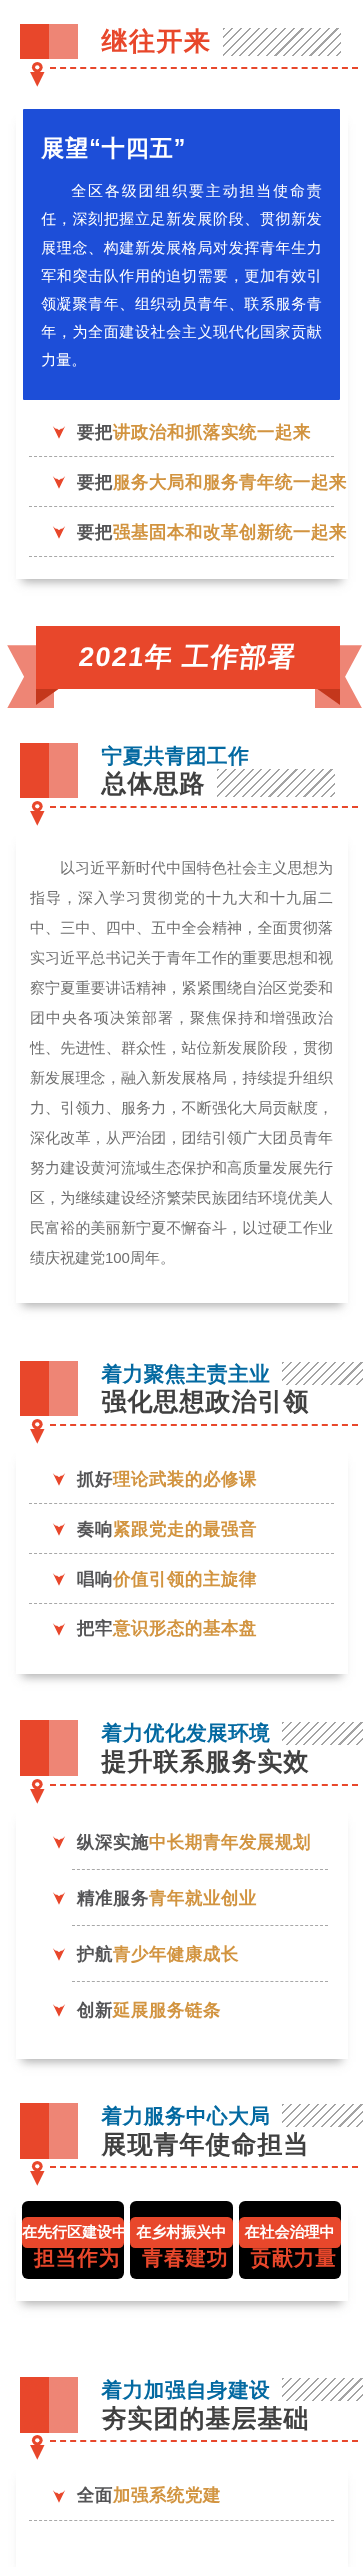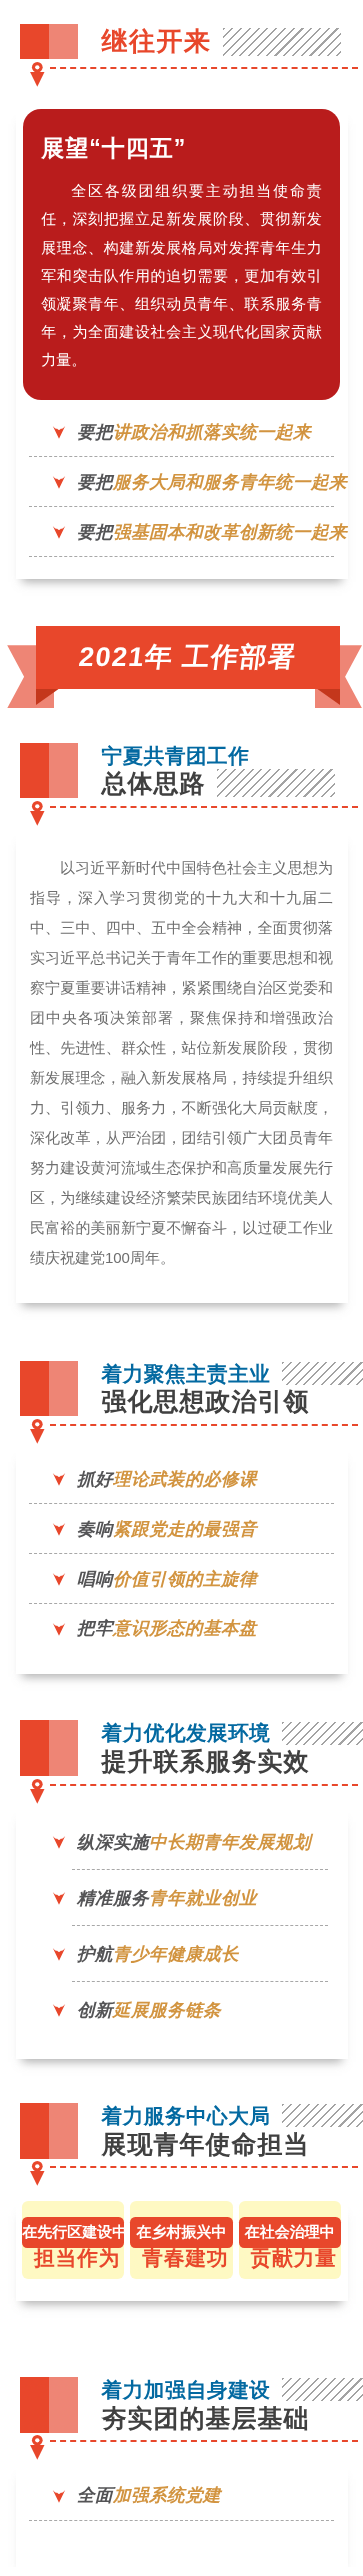--- a/index.html
+++ b/index.html
@@ -24,29 +24,29 @@
   
   .pin-row{position:relative;height:25px;margin:6.2px 5.2px 0 29px;}
   .pin-row .dash{position:absolute;left:20.6px;right:0;top:1.5px;border-top:2.1px dashed #e8472b;}
   .pin-row svg{position:absolute;left:-2.1px;top:-4.6px;}
 
   
   .card{margin:0 15.5px;box-shadow:0 8.8px 9.3px -6.2px rgba(110,110,110,.55);}
   .pad-b{padding-bottom:21.6px;}
 
   
-  .red-box{margin:18.5px 7.2px 0;background:#b91c1c;border-radius:18px;padding:24px 18.5px 26px;color:#fff;}
+  .red-box{margin:18.5px 7.2px 0;background:#1d4ed8;border-radius:1px;padding:24px 18.5px 26px;color:#fff;}
   .rb-title{font-size:23px;font-weight:700;margin-bottom:13.4px;letter-spacing:1px;}
   .rb-body{font-size:15px;line-height:1.88;text-indent:2em;text-align:justify;}
 
   
   .bullets{padding:7.2px 7.2px 0;}
   .b-row{display:flex;align-items:center;padding:12.4px 0 12.4px 29px;}
   .b-row svg{flex:0 0 auto;margin-right:11.3px;}
-  .b-text{font-size:17.5px;font-weight:700;letter-spacing:0.5px;white-space:nowrap;font-style:italic;}
+  .b-text{font-size:17.5px;font-weight:700;letter-spacing:0.5px;white-space:nowrap;}
   .b-prefix{color:#545456;}
   .b-gold{color:#d29440;}
   .b-sep{border-top:1.5px dashed #a8a8a8;margin:0 6.2px;}
   .bullets.narrow .b-sep{margin:0 12.4px 0 49px;}
   .bullets.tall .b-row{padding-top:15.5px;padding-bottom:15.5px;}
 
   
   .intro-card{padding:23px 14.4px 30px;}
   .intro-body{font-size:15px;line-height:2.0;color:#6e6e6e;text-indent:2em;text-align:justify;}
 
@@ -56,21 +56,21 @@
   .band-text{color:#fff;font-size:27px;font-weight:800;transform:skewX(-7deg);letter-spacing:1.5px;white-space:nowrap;}
   .tail{position:absolute;top:19.6px;width:47px;height:63px;background:#ee8575;z-index:1;}
   .tail-l{left:7.2px;clip-path:polygon(0 0,100% 0,100% 100%,0 100%,36% 50%);}
   .tail-r{right:1px;clip-path:polygon(0 0,100% 0,64% 50%,100% 100%,0 100%);}
   .fold{position:absolute;top:62px;z-index:1;width:0;height:0;border-top:17.5px solid #c4371c;}
   .fold-l{left:36px;border-right:24px solid transparent;}
   .fold-r{right:23px;border-left:24px solid transparent;}
 
   
   .pillars{display:flex;gap:6.2px;margin:11.3px 6.7px 0;}
-  .pillar{flex:1;position:relative;background:#fef9c3;border-radius:6.2px;height:78px;}
+  .pillar{flex:1;position:relative;background:#000000;border-radius:6.2px;height:78px;}
   .pillar-tab{position:absolute;left:0;right:0;top:15.5px;background:#e8472b;border-radius:5.2px;color:#fff;font-size:15px;font-weight:600;text-align:center;padding:6.2px 0;white-space:nowrap;}
   .pillar-label{position:absolute;left:8px;right:0;bottom:7.2px;text-align:center;color:#e8472b;font-size:20.6px;font-weight:800;letter-spacing:1px;white-space:nowrap;}
 
   .mt1{margin-top:58px;} .mt2{margin-top:46px;} .mt3{margin-top:44px;} .mt4{margin-top:76px;}
 </style>
 </head>
 <body>
 
 <div class="page">
 

